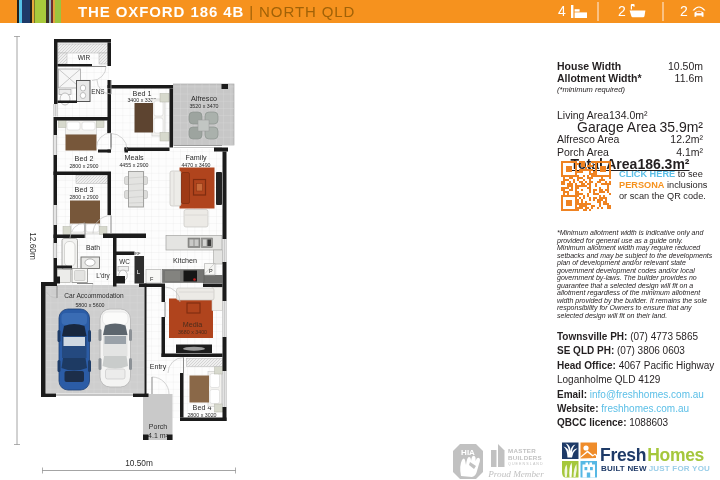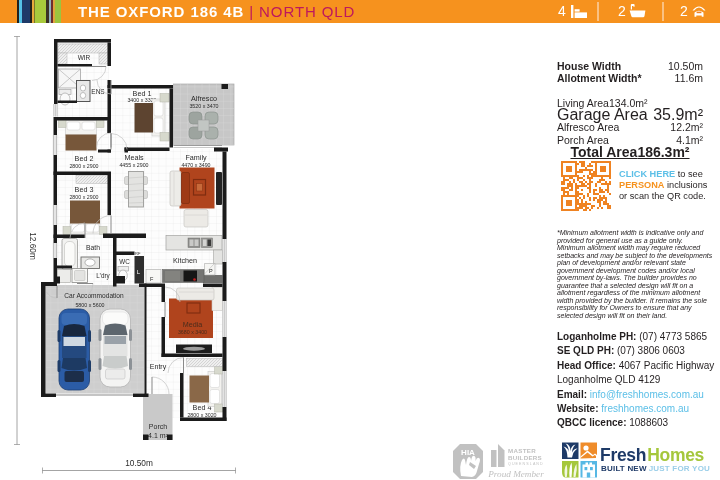--- a/index.html
+++ b/index.html
@@ -21,21 +21,21 @@
   <div style="width:2px;background:#e8a93c;"></div>
   <div style="width:1px;background:#7a7a28;"></div>
   <div style="width:11px;background:#a8c93c;"></div>
   <div style="width:3px;background:#3a3026;"></div>
   <div style="width:2px;background:#8fb0bc;"></div>
   <div style="width:2px;background:#6e2e2e;"></div>
   <div style="width:2px;background:#e0a43c;"></div>
   <div style="width:6px;background:#9cc43e;"></div>
 </div>
 
-<div class="abs" style="left:78px;top:2.5px;font-size:15px;color:#fff;letter-spacing:0.9px;"><b>THE OXFORD 186 4B</b> <span style="color:#be185d;">| NORTH QLD</span></div>
+<div class="abs" style="left:78px;top:2.5px;font-size:15px;color:#fff;letter-spacing:0.9px;"><b>THE OXFORD 186 4B</b> <span style="color:#a16207;">| NORTH QLD</span></div>
 
 <div class="abs" style="left:597px;top:2px;width:1.5px;height:19px;background:#fac182;"></div>
 <div class="abs" style="left:662px;top:2px;width:1.5px;height:19px;background:#fac182;"></div>
 
 <div class="abs" style="left:558px;top:3px;font-size:14px;color:#fff;">4</div>
 
 <svg class="abs" style="left:571px;top:5px;" width="16" height="14" viewBox="0 0 16 14">
   <rect x="0" y="0" width="2.4" height="13" fill="#fff"></rect>
   <rect x="3.6" y="4.2" width="5" height="2.4" fill="#fff"></rect>
   <rect x="3.6" y="7.4" width="12.4" height="5.6" fill="#fff"></rect>
@@ -61,28 +61,29 @@
   <div style="display:flex;justify-content:space-between;font-size:10.5px;line-height:12.2px;margin-top:24px;">
         <b>House Width</b>
         <span>10.50m</span>
       </div>
 
   <div style="display:flex;justify-content:space-between;font-size:10.5px;line-height:12.2px;">
         <b>Allotment Width*</b>
         <span>11.6m</span>
       </div>
 
+  <div style="font-size:7.5px;font-style:italic;line-height:12px;">(*minimum required)</div>
   <div style="height:12.5px;"></div>
 
   <div style="display:flex;justify-content:flex-start;font-size:10.5px;line-height:12.2px;">
         <span>Living Area</span>
         <span>134.0m²</span>
       </div>
 
-  <div style="display:flex;justify-content:space-between;font-size:16px;line-height:12.2px;">
+  <div style="display:flex;justify-content:space-between;font-size:14px;line-height:12.2px;margin-left:20px;">
         <span>Garage Area</span>
         <span>35.9m²</span>
       </div>
 
   <div style="display:flex;justify-content:space-between;font-size:10.5px;line-height:12.2px;gap:18px;">
         <span>Alfresco Area</span>
         <span>12.2m²</span>
       </div>
 
   <div style="display:flex;justify-content:space-between;font-size:10.5px;line-height:12.2px;">
@@ -319,21 +320,21 @@
 <rect x="11" y="24" width="1" height="1" fill="#ef8322"></rect>
 <rect x="12" y="24" width="1" height="1" fill="#ef8322"></rect>
 <rect x="14" y="24" width="1" height="1" fill="#ef8322"></rect>
 </svg>
 
 <div class="abs" style="left:619px;top:168.5px;width:110px;font-size:9.2px;line-height:11.3px;color:#231f20;white-space:nowrap;"><b style="color:#5bbfe7;">CLICK HERE</b> to see<br><b style="color:#f6921e;">PERSONA</b> inclusions<br>or scan the QR code.</div>
 
 <div class="abs" style="left:557px;top:229px;width:160px;font-size:7px;font-style:italic;line-height:7.55px;color:#231f20;white-space:nowrap;">*Minimum allotment width is indicative only and<br>provided for general use as a guide only.<br>Minimum allotment width may require reduced<br>setbacks and may be subject to the developments<br>plan of development and/or relevant state<br>government development codes and/or local<br>government by-laws. The builder provides no<br>guarantee that a selected design will fit on a<br>allotment regardless of the minimum allotment<br>width provided by the builder. It remains the sole<br>responsibility for Owners to ensure that any<br>selected design will fit on their land.</div>
 
 <div class="abs" style="left:557px;top:330px;width:165px;font-size:10px;line-height:14.4px;color:#231f20;white-space:nowrap;">
-  <div><b>Loganholme PH:</b> (07) 4773 5865</div>
+  <div><b>Townsville PH:</b> (07) 4773 5865</div>
   <div><b>SE QLD PH:</b> (07) 3806 0603</div>
   <div><b>Head Office:</b> 4067 Pacific Highway</div>
   <div>Loganholme QLD 4129</div>
   <div><b>Email:</b> <span style="color:#5bbfe7;">info@freshhomes.com.au</span></div>
   <div><b>Website:</b> <span style="color:#5bbfe7;">freshhomes.com.au</span></div>
   <div><b>QBCC licence:</b> 1088603</div>
 </div>
 
 <svg class="abs" style="left:0;top:0;" width="560" height="480" viewBox="0 0 560 480">
 <defs>

